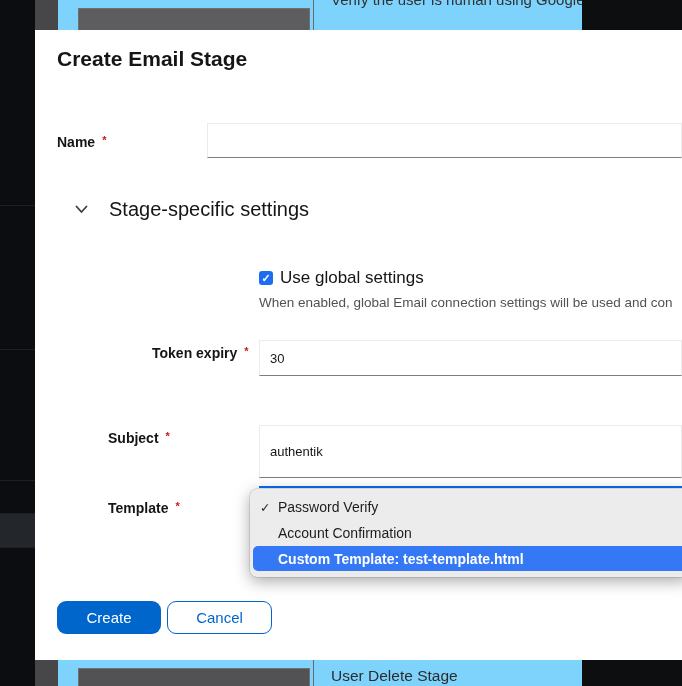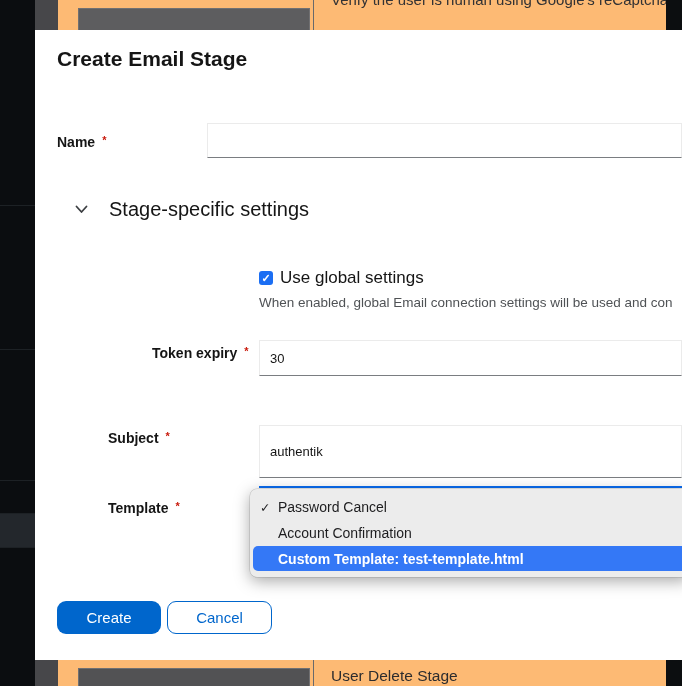--- a/index.html
+++ b/index.html
@@ -8,21 +8,21 @@
     font-family:"Liberation Sans", sans-serif;
     background:#0c0e10;
   }
 
   
   .sidebar { position:absolute; left:0; top:0; width:35px; height:686px; background:#0b0d10; }
   .sidebar .sep { position:absolute; left:0; width:35px; height:1px; background:#1d2125; }
   .sidebar .active-block { position:absolute; left:0; top:513px; width:35px; height:34px; background:#23272c; }
 
   
-  .bg-strip { position:absolute; left:35px; width:631px; background:#fdba74; overflow:hidden; }
+  .bg-strip { position:absolute; left:35px; width:547px; background:#7dd3fc; overflow:hidden; }
   .bg-top { top:0; height:30px; }
   .bg-bottom { top:660px; height:26px; }
   .bg-gutter { position:absolute; left:0; top:0; width:23px; height:100%; background:#47474a; }
   .bg-box { position:absolute; left:43px; background:#5d5d5f; border:1px solid #707072; border-bottom:none; }
   .bg-box-top { top:8px; width:230px; height:22px; }
   .bg-box-bottom { top:8px; width:230px; height:18px; background:#525254; }
   .bg-coldiv { position:absolute; left:278px; top:0; width:1px; height:100%; background:#69696b; }
   .bg-text { position:absolute; white-space:nowrap; color:#323234; }
   .bg-text-top { left:296px; top:-9px; font-size:15px; }
   .bg-text-bottom { left:296px; top:7px; font-size:15.5px; color:#2c2c2e; }
@@ -149,21 +149,21 @@
     <input class="txt-input" style="left: 224px; top: 395px; width: 423px; height: 53px;" value="authentik">
 
     <div class="lbl" style="left:73px; top:470px;">
       <span>Template</span><span class="req">*</span>
     </div>
     <div class="select-focus-line"></div>
 
     <div class="dropdown">
       <div class="dd-row">
         <span class="dd-check">✓</span>
-        <span>Password Cancel</span>
+        <span>Password Verify</span>
       </div>
       <div class="dd-row">
         <span>Account Confirmation</span>
       </div>
       <div class="dd-row highlight">
         <span>Custom Template: test-template.html</span>
       </div>
     </div>
 
     <div class="btn btn-create">

